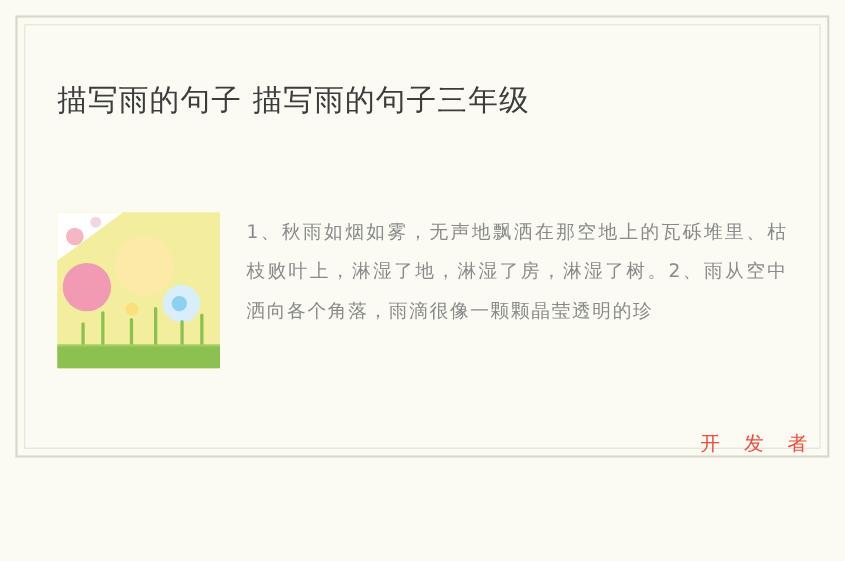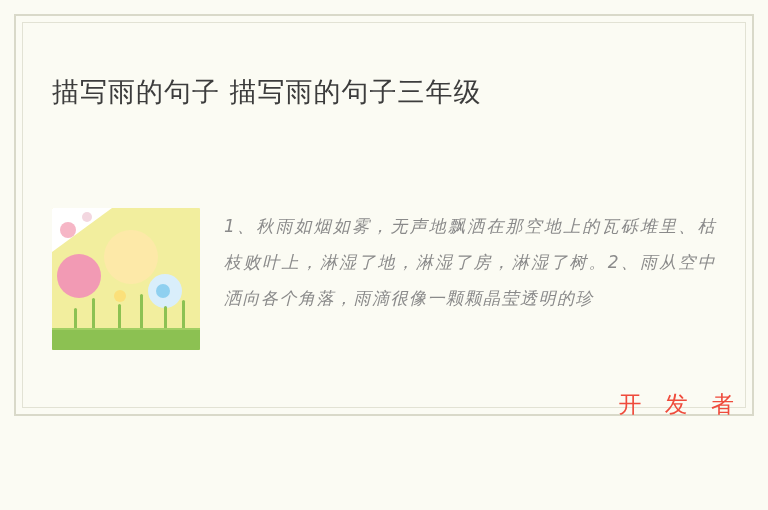--- a/index.html
+++ b/index.html
@@ -49,26 +49,25 @@
     font-family: "DejaVu Sans", "Liberation Sans", sans-serif;
     font-size: 27px;
     line-height: 44px;
     color: #3c3c3c;
     letter-spacing: 1px;
     max-width: 560px;
     font-weight: 400;
   }
   .body-area {
     position: absolute;
-    top: 156px;
+    top: 141px;
     left: 0;
     right: 0;
     display: flex;
     gap: 24px;
-    font-style: italic;
   }
   .thumb {
     position: relative;
     width: 148px;
     height: 142px;
     flex: 0 0 148px;
     background: #f2ee9e;
     overflow: hidden;
     border-radius: 1px;
   }
@@ -126,21 +125,21 @@
   }
   .watermark {
     position: absolute;
     right: 24px;
     bottom: 14px;
     text-align: right;
     user-select: none;
   }
   .wm-top {
     font-family: "DejaVu Sans", "Liberation Sans", sans-serif;
-    font-size: 23px;
+    font-size: 18px;
     color: #ef4b3c;
     letter-spacing: 8px;
     line-height: 24px;
     padding-right: 2px;
   }
   .wm-bottom {
     font-family: "DejaVu Sans", "Liberation Sans", sans-serif;
     font-size: 23px;
     font-weight: bold;
     color: #ef4b3c;

